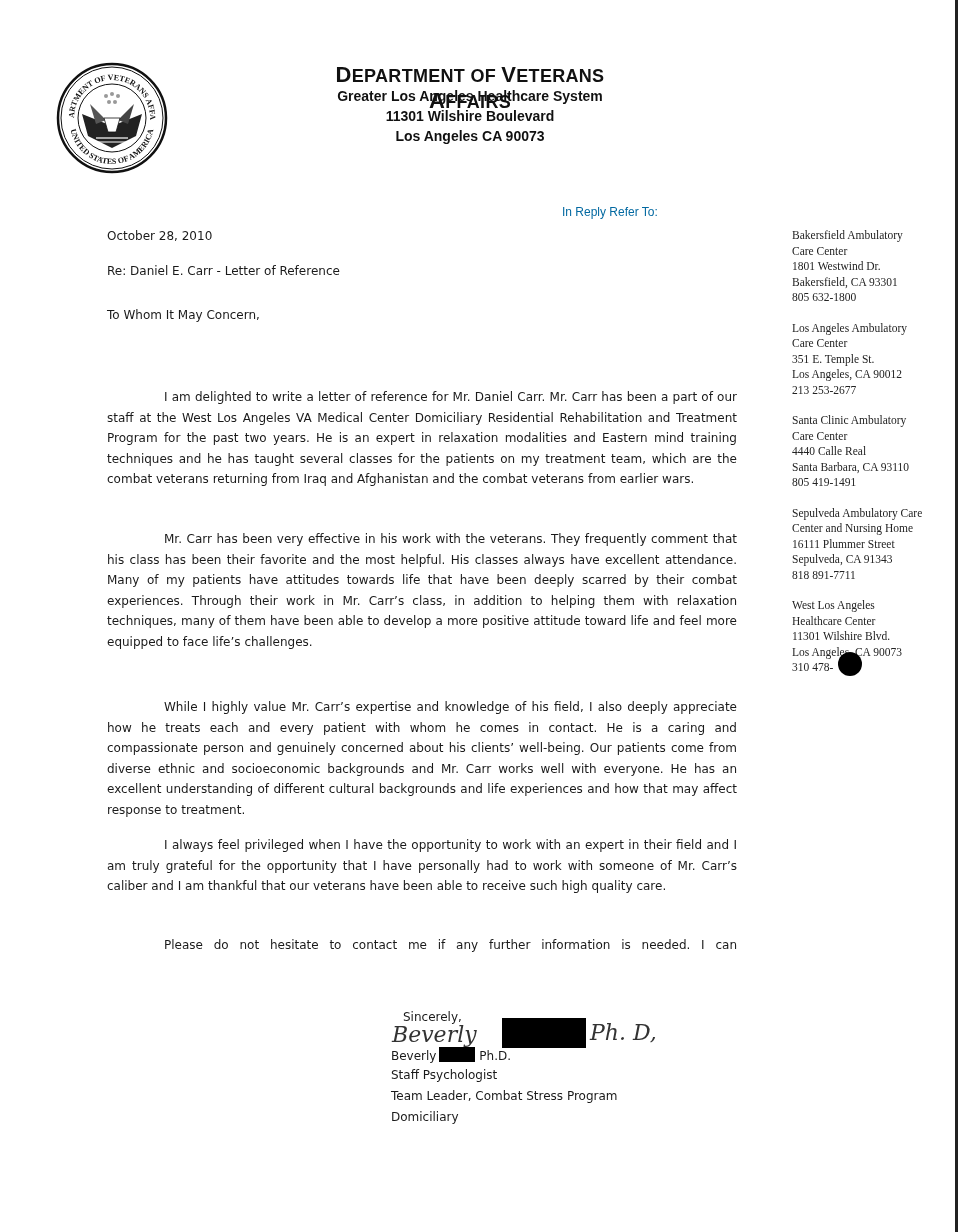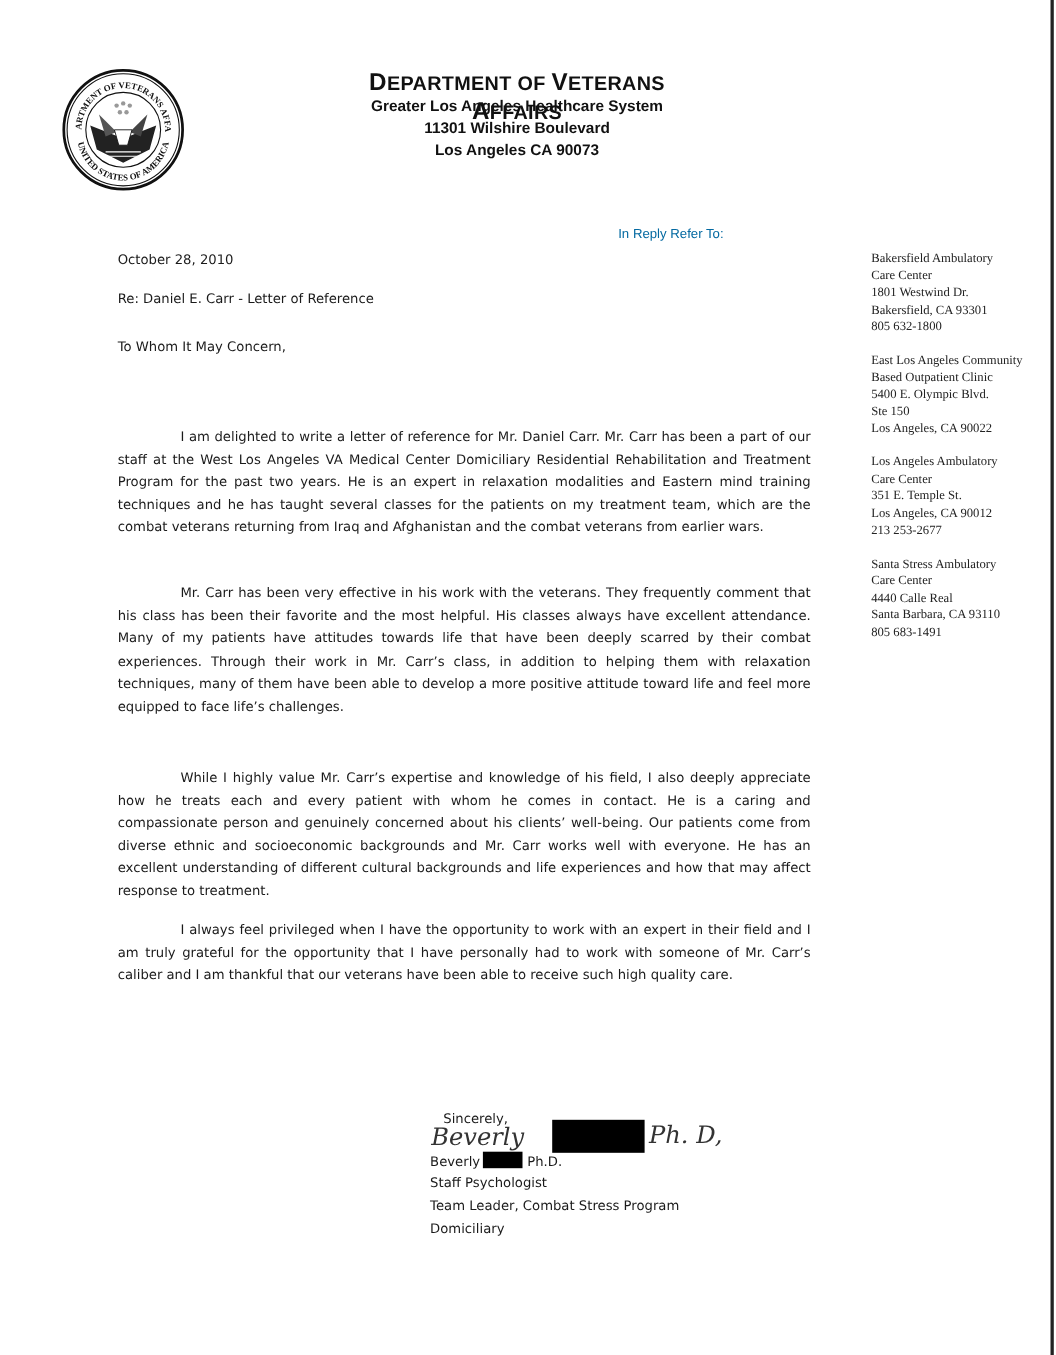--- a/index.html
+++ b/index.html
@@ -78,20 +78,21 @@
 <div class="abs letter para" style="top:507px;">
   <span class="indent"></span><span>Mr. Carr has been very effective in his work with the veterans.   They frequently comment that his class has been their favorite and the most helpful.  His classes always have excellent attendance.  Many of my patients have attitudes towards life that have been deeply scarred by their combat experiences.  Through their work in Mr. Carr’s class, in addition to helping them with relaxation techniques, many of them have been able to develop a more positive attitude toward life and feel more equipped to face life’s challenges.</span>
 </div>
 <div class="abs letter para" style="top:675px;">
   <span class="indent"></span><span>While I highly value Mr. Carr’s expertise and knowledge of his field, I also deeply appreciate how he treats each and every patient with whom he comes in contact.  He is a caring and compassionate person and genuinely concerned about his clients’ well-being. Our patients come from diverse ethnic and socioeconomic backgrounds and Mr. Carr works well with everyone.  He has an excellent understanding of different cultural backgrounds and life experiences and how that may affect response to treatment.</span>
 </div>
 <div class="abs letter para" style="top:813px;">
   <span class="indent"></span><span>I always feel privileged when I have the opportunity to work with an expert in their field and I am truly grateful for the opportunity that I have personally had to work with someone of Mr. Carr’s caliber and I am thankful that our veterans have been able to receive such  high quality care.</span>
 </div>
 <div class="abs letter para" style="top:913px;">
+  <div style="text-align:justify; text-align-last: justify;"><span class="indent"></span><span>Please do not hesitate to contact me if any further information is needed.  I can</span></div>
 </div>
 
 <div class="abs letter" style="left:391px; top:1010px;margin-left:12px;">Sincerely,</div>
 <div class="abs" style="left:392px; top:1018px; width:300px; height:34px;">
   <span class="sig-line abs" style="left:0; top:4px;">Beverly</span>
   <span class="redact abs" style="left:110px; top:0; width:84px; height:30px;"></span>
   <span class="sig-line abs" style="left:198px; top:2px;">Ph. D,</span>
 </div>
 <div class="abs letter" style="left:391px; top:1047px;">
   <span>Beverly</span><span class="redact" style="width:36px; margin-left:3px;"></span> <span>Ph.D.</span>
@@ -102,35 +103,43 @@
 
 <div class="abs side" style="top:228px;">
   <div class="side-block">
     <div>Bakersfield Ambulatory</div>
       <div>Care Center</div>
       <div>1801 Westwind Dr.</div>
       <div>Bakersfield, CA 93301</div>
       <div>805 632-1800</div>
   </div>
   <div class="side-block">
-    <div>East Los Angeles Community</div>
-      <div>Based Outpatient Clinic</div>
-      <div>5400 E. Olympic Blvd.</div>
-      <div>Ste 150</div>
-      <div>Los Angeles, CA 90022</div>
-  </div>
-  <div class="side-block">
     <div>Los Angeles Ambulatory</div>
       <div>Care Center</div>
       <div>351 E. Temple St.</div>
       <div>Los Angeles, CA 90012</div>
       <div>213 253-2677</div>
   </div>
   <div class="side-block">
-    <div>Santa Stress Ambulatory</div>
+    <div>Santa Clinic Ambulatory</div>
       <div>Care Center</div>
       <div>4440 Calle Real</div>
       <div>Santa Barbara, CA 93110</div>
-      <div>805 683-1491</div>
+      <div>805 419-1491</div>
+  </div>
+  <div class="side-block">
+    <div>Sepulveda Ambulatory Care</div>
+      <div>Center and Nursing Home</div>
+      <div>16111 Plummer Street</div>
+      <div>Sepulveda, CA 91343</div>
+      <div>818 891-7711</div>
+  </div>
+  <div class="side-block" style="position:relative;">
+    <div>West Los Angeles</div>
+      <div>Healthcare Center</div>
+      <div>11301 Wilshire Blvd.</div>
+      <div>Los Angeles, CA 90073</div>
+      <div>310 478-</div>
+    <div class="abs dot" style="left:46px; top:54px;"></div>
   </div>
 </div>
 
 <div class="abs edge"></div>
 
 </body></html>

